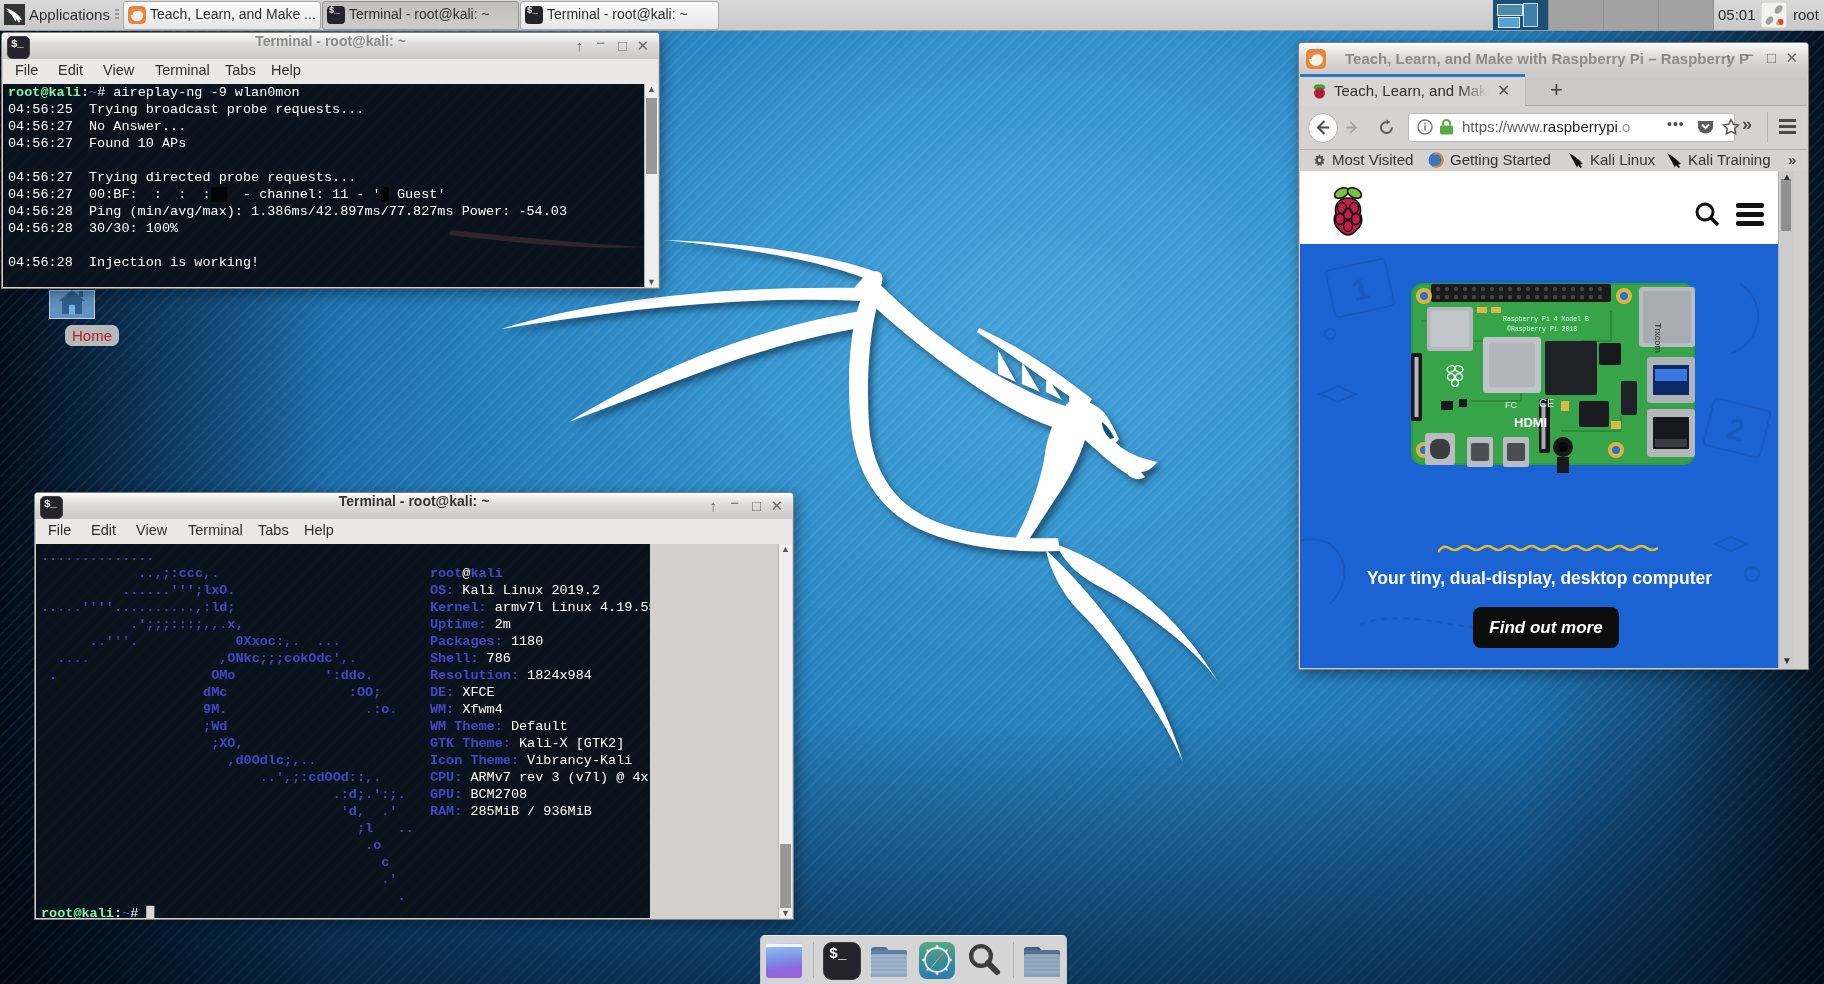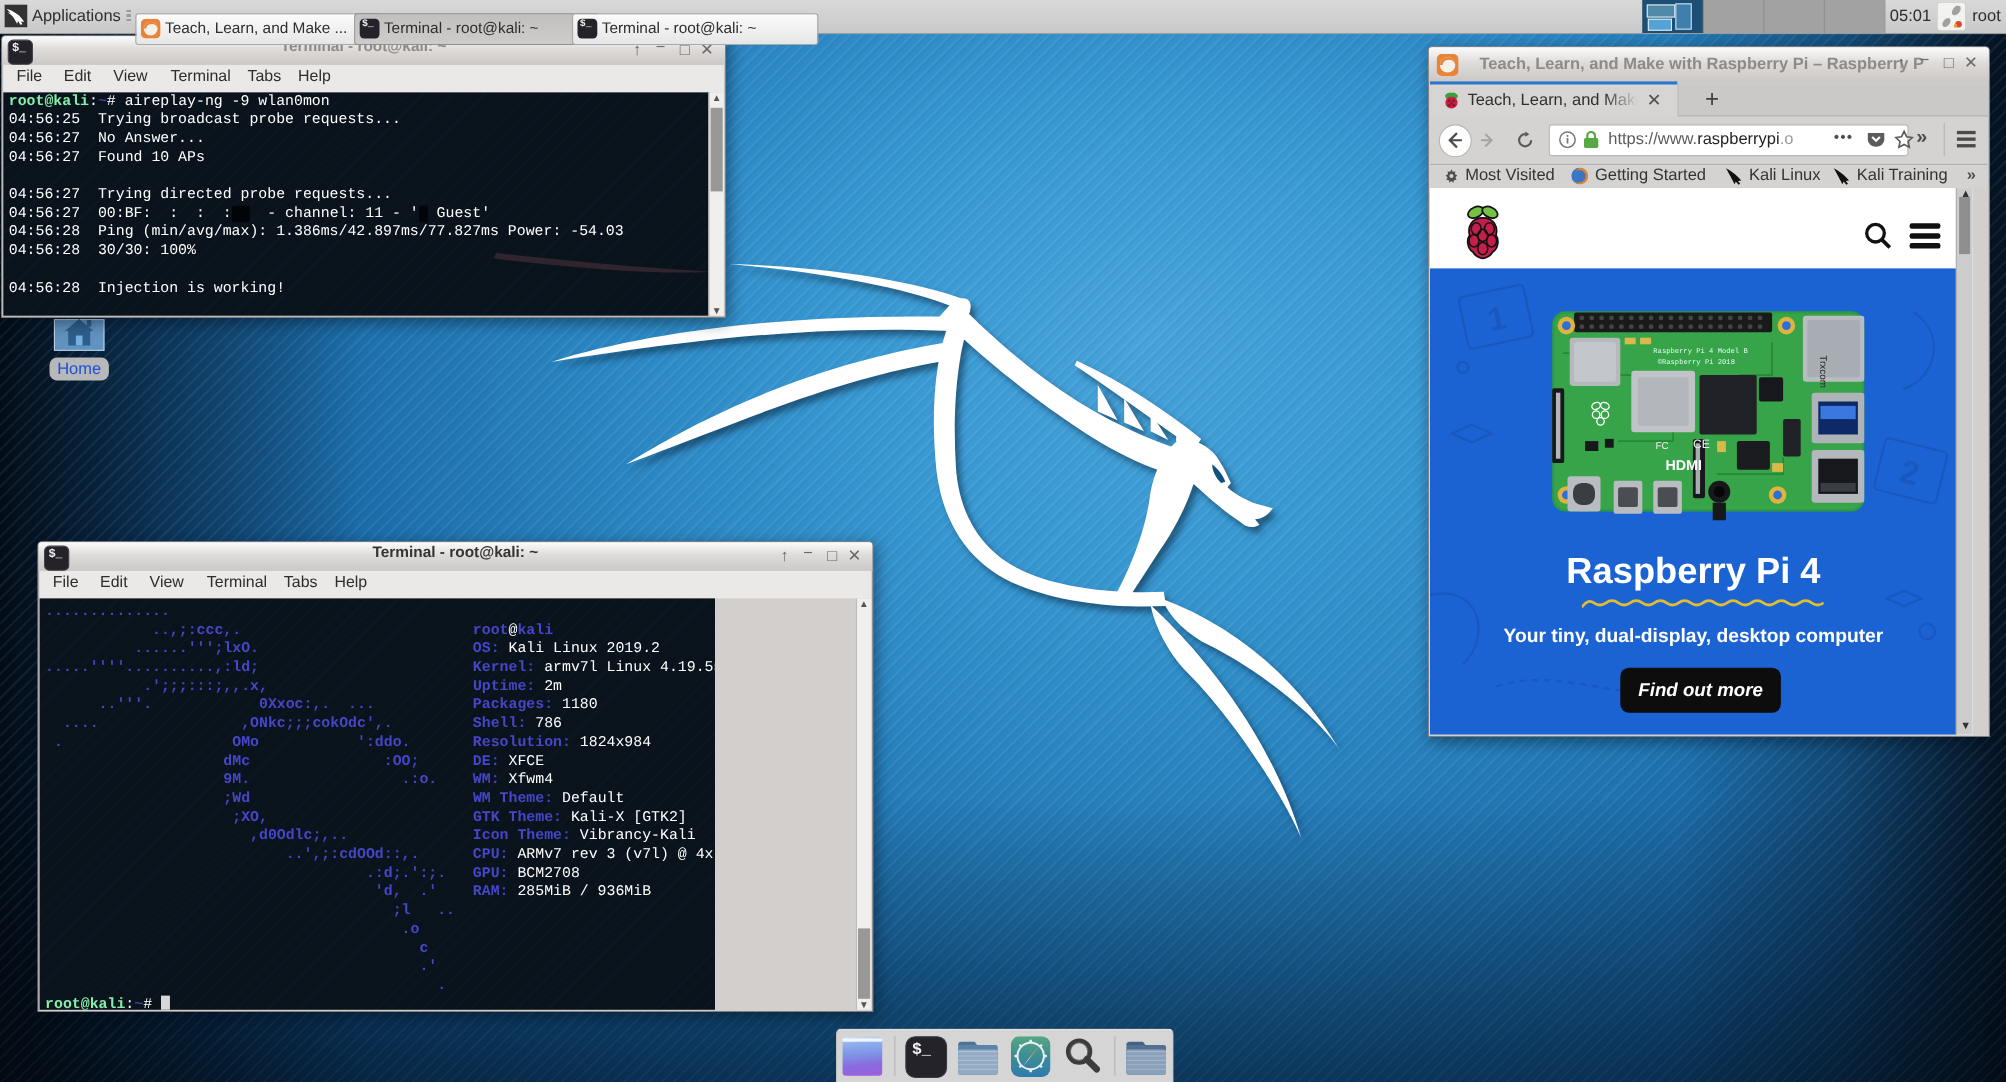--- a/index.html
+++ b/index.html
@@ -6,21 +6,21 @@
 
 #wall{position:absolute;inset:0;background:
  radial-gradient(1500px 1150px at 57% 31%, #47a3da 0%, #3898d2 18%, #2a86c2 33%, #1b6ca9 50%, #10518a 64%, #093763 78%, #041d37 90%, #02101f 100%);}
 #wall .stripes{position:absolute;inset:0;background:repeating-linear-gradient(135deg, rgba(255,255,255,0.055) 0 2px, rgba(0,20,40,0.028) 2px 4.5px, rgba(255,255,255,0) 4.5px 8px);}
 #wall .ldark{position:absolute;top:0;left:0;width:330px;height:984px;background:linear-gradient(90deg, rgba(2,8,16,0.92) 0%, rgba(2,8,16,0.45) 45%, rgba(2,8,16,0) 100%);}
 #wall .rdark{position:absolute;top:0;right:0;width:300px;height:984px;background:linear-gradient(270deg, rgba(2,8,16,0.88) 0%, rgba(2,8,16,0.30) 50%, rgba(2,8,16,0) 100%);}
 #wall .bdark{position:absolute;left:0;bottom:0;width:1824px;height:260px;background:linear-gradient(180deg, rgba(2,10,18,0) 0%, rgba(2,10,18,0.45) 100%);}
 
 #panel{position:absolute;left:0;top:0;width:1824px;height:30px;background:linear-gradient(#d9d9d9,#c9c9c9);border-bottom:1px solid #9c9c9c;font-size:15px;color:#2e2e2e;}
 #panel .applbl{position:absolute;left:29px;top:6px;}
-.wbtn{position:absolute;top:12px;height:27px;border:1px solid #a8a8a8;border-radius:3px;background:linear-gradient(#fbfbfb,#e6e6e6);font-size:14px;color:#2e2e2e;padding-left:25px;}
+.wbtn{position:absolute;top:1px;height:27px;border:1px solid #a8a8a8;border-radius:3px;background:linear-gradient(#fbfbfb,#e6e6e6);font-size:14px;color:#2e2e2e;}
 .wbtn.active{background:linear-gradient(#c2c0be,#cecccb);border-color:#8f8f8f;}
 .wbtn span{position:absolute;left:26px;top:4px;white-space:nowrap;overflow:hidden;}
 .wbtn .ic{position:absolute;left:4px;top:4px;width:18px;height:18px;border-radius:4px;}
 #clock{position:absolute;left:1718px;top:6px;font-size:15px;color:#2c2c2c;}
 #rootlbl{position:absolute;left:1793px;top:6px;font-size:15px;color:#2c2c2c;}
 
 #pager{position:absolute;left:1493px;top:0px;height:30px;width:220px;background:#a2a2a2;}
 #pager .cell{position:absolute;top:0;width:55px;height:30px;border-right:1px solid #8e8e8e;}
 
 .win{position:absolute;background:#d2cfcd;border:1px solid #7e7e7e;border-radius:4px 4px 0 0;box-shadow:2px 4px 14px rgba(0,10,25,0.45);}
@@ -30,21 +30,21 @@
 .menub{position:absolute;left:1px;right:1px;top:26px;height:25px;background:#ebe9e7;font-size:14.5px;color:#2d2d2d;}
 .menub span{position:absolute;top:3px;}
 .tcontent{position:absolute;background:#0a131c;overflow:hidden;font-family:"Liberation Mono",monospace;font-size:13.5px;line-height:17px;color:#ffffff;}
 .tcontent .stripes{position:absolute;inset:0;background:repeating-linear-gradient(135deg, rgba(90,150,200,0.022) 0 1.5px, rgba(0,0,0,0) 1.5px 10px);}
 .tcontent pre{margin:0;position:absolute;left:5px;top:0;font-family:inherit;}
 .red{color:#86efac;font-weight:bold;}
 .blu{color:#4646c8;font-weight:bold;}
 .scroll{position:absolute;top:0;bottom:0;width:13px;background:#f0efee;border-left:1px solid #b5b5b5;}
 .thumb{position:absolute;left:1px;width:11px;background:#9a9896;}
 
-.dicon{position:absolute;text-align:center;color:#1d4ed8;font-size:15px;}
+.dicon{position:absolute;text-align:right;color:#b91c1c;font-size:15px;}
 .dlabel{background:rgba(197,197,197,0.92);border-radius:7px;padding:1px 7px;line-height:19px;display:inline-block;}
 
 #dock{position:absolute;left:760px;top:935px;width:305px;height:49px;background:#d5d5d5;border:1px solid #c2c2c2;border-top:1px solid #efefef;border-bottom:none;border-radius:5px 5px 0 0;}
 #dock .sep{position:absolute;top:6px;width:1px;height:36px;background:#b4b4b4;}
 
 #ff{position:absolute;left:1298px;top:42px;width:509px;height:626px;}
 #urlbar{position:absolute;background:#ffffff;border:1px solid #b8b8b8;border-radius:3px;}
 #ffpage{position:absolute;background:#ffffff;overflow:hidden;}
 .hero{position:absolute;background:#1b63d3;}
 </style></head>
@@ -451,21 +451,20 @@
         </g>
         <g fill="#d8b94a">
               <rect x="66" y="26" width="10" height="6"></rect>
               <rect x="80" y="26" width="10" height="6"></rect>
               <rect x="150" y="120" width="8" height="10"></rect>
               <rect x="200" y="140" width="10" height="8"></rect>
               <rect x="30" y="120" width="12" height="9" fill="#17181c"></rect>
               <rect x="48" y="118" width="8" height="8" fill="#17181c"></rect>
             </g>
       </svg>
-      <div class="abs" style="left:0;width:479px;top:256px;text-align:center;font-size:33px;font-weight:bold;color:#fff;">Raspberry Pi 4</div>
       <svg class="abs" style="left:138px;top:300px" width="220" height="10" viewBox="0 0 220 10">
             <path d="M0,8 Q5.5,0 11,4 T22,4 T33,4 T44,4 T55,4 T66,4 T77,4 T88,4 T99,4 T110,4 T121,4 T132,4 T143,4 T154,4 T165,4 T176,4 T187,4 T198,4 T209,4 T220,4" stroke="#e3bd30" stroke-width="2.5" fill="none"></path>
           </svg>
       <div class="abs" style="left:0;width:479px;top:324px;text-align:center;font-size:17.5px;font-weight:bold;color:#fff;">Your tiny, dual-display, desktop computer</div>
       <div class="abs" style="left:173px;top:363px;width:146px;height:41px;background:#0d0d0d;border-radius:8px;text-align:center;line-height:41px;font-size:17px;font-weight:bold;color:#fff;font-style:italic;">Find out more</div>
     </div>
 
     <div class="abs" style="right:0;top:0;width:14px;height:497px;background:#ccc;border-left:1px solid #b0b0b0;">
       <div class="abs" style="left:2px;top:8px;width:10px;height:52px;background:#8f8f8f;"></div>
       <span class="abs" style="left:3px;top:0px;font-size:10px;color:#333;">▲</span>

